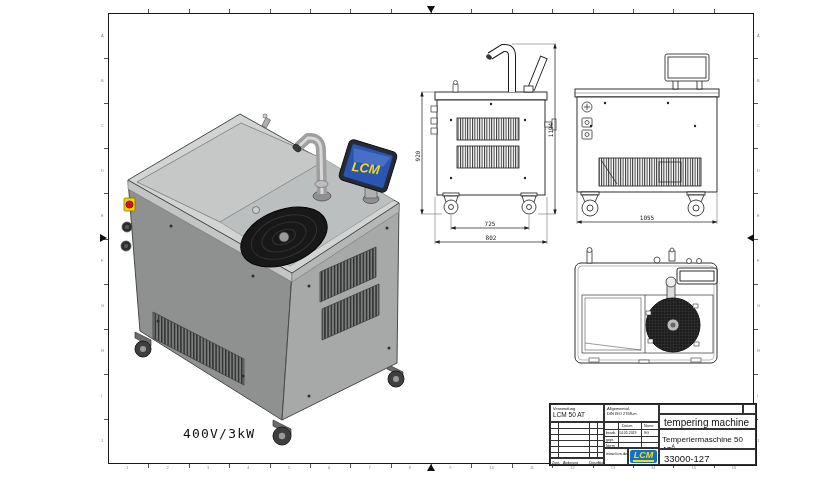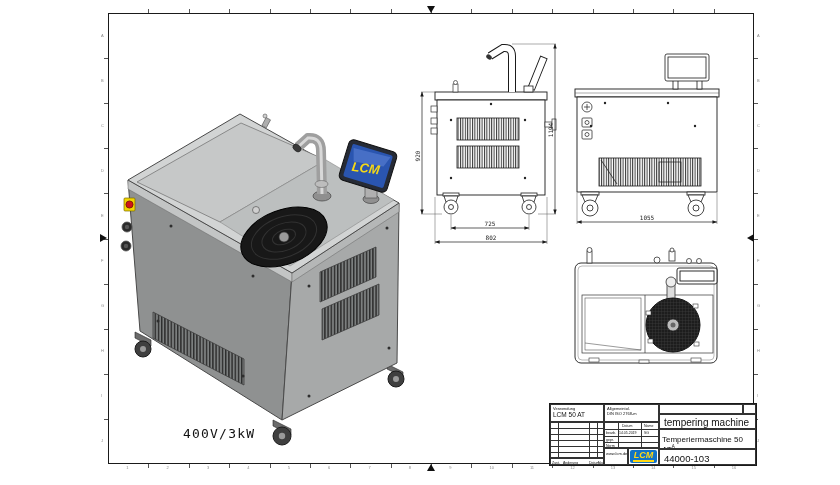--- a/index.html
+++ b/index.html
@@ -416,21 +416,21 @@
     <div class="t4">DIN ISO 2768-m</div>
   </div>
 
   <div class="c" style="left:109px;top:0;width:84px;height:10px"></div>
   <div class="c" style="left:193px;top:0;width:13px;height:10px"></div>
 
   <div class="c t75" style="left:109px;top:10px;width:97px;height:15px;padding:3px 0 0 4px">tempering machine</div>
   <div class="c" style="left:109px;top:25px;width:97px;height:20px;padding:5px 0 0 2px">
     <span class="t8">Temperiermaschine 50 AT</span><span class="t45" style="vertical-align:4px">A</span>
   </div>
-  <div class="c t95" style="left:109px;top:45px;width:97px;height:16px;padding:3px 0 0 4px">44000-103</div>
+  <div class="c t95" style="left:109px;top:45px;width:97px;height:16px;padding:3px 0 0 4px">33000-127</div>
 
   <div class="c revlines" style="left:0;top:18px;width:54px;height:36px">
     <div style="position:absolute;left:7px;top:0;height:36px;border-left:0.5px solid #333"></div>
     <div style="position:absolute;left:38px;top:0;height:36px;border-left:0.5px solid #333"></div>
     <div style="position:absolute;left:46px;top:0;height:36px;border-left:0.5px solid #333"></div>
   </div>
   <div class="c" style="left:0;top:54px;width:54px;height:7px">
     <span class="t35" style="position:absolute;left:1px;top:1.5px">Zust.</span>
     <span class="t35" style="position:absolute;left:12px;top:1.5px">Änderung</span>
     <span class="t35" style="position:absolute;left:38px;top:1.5px">Datum</span>

